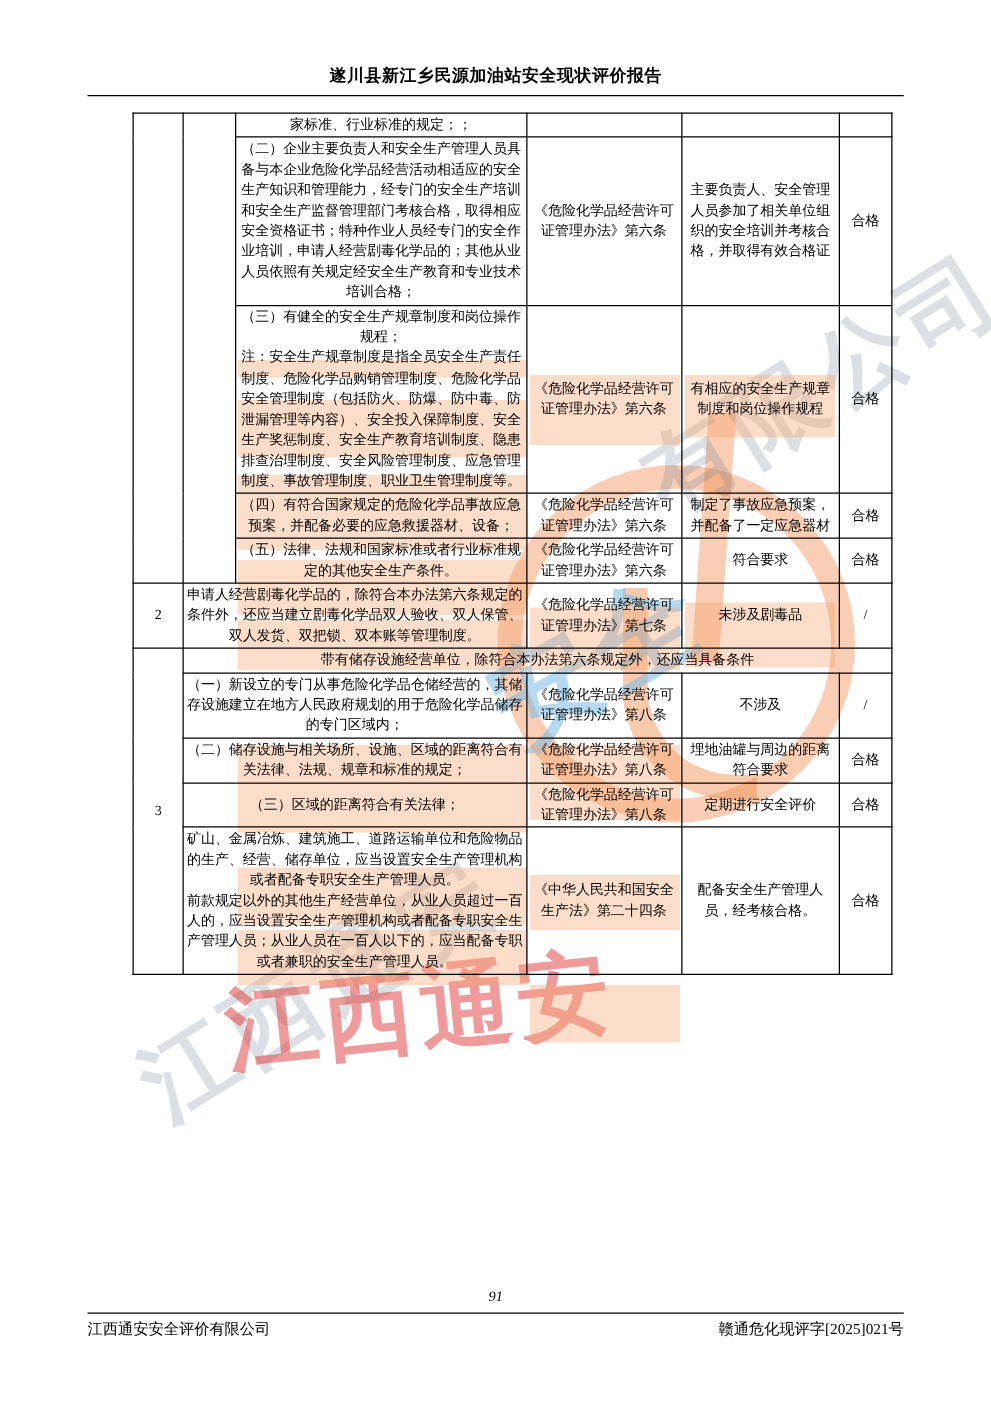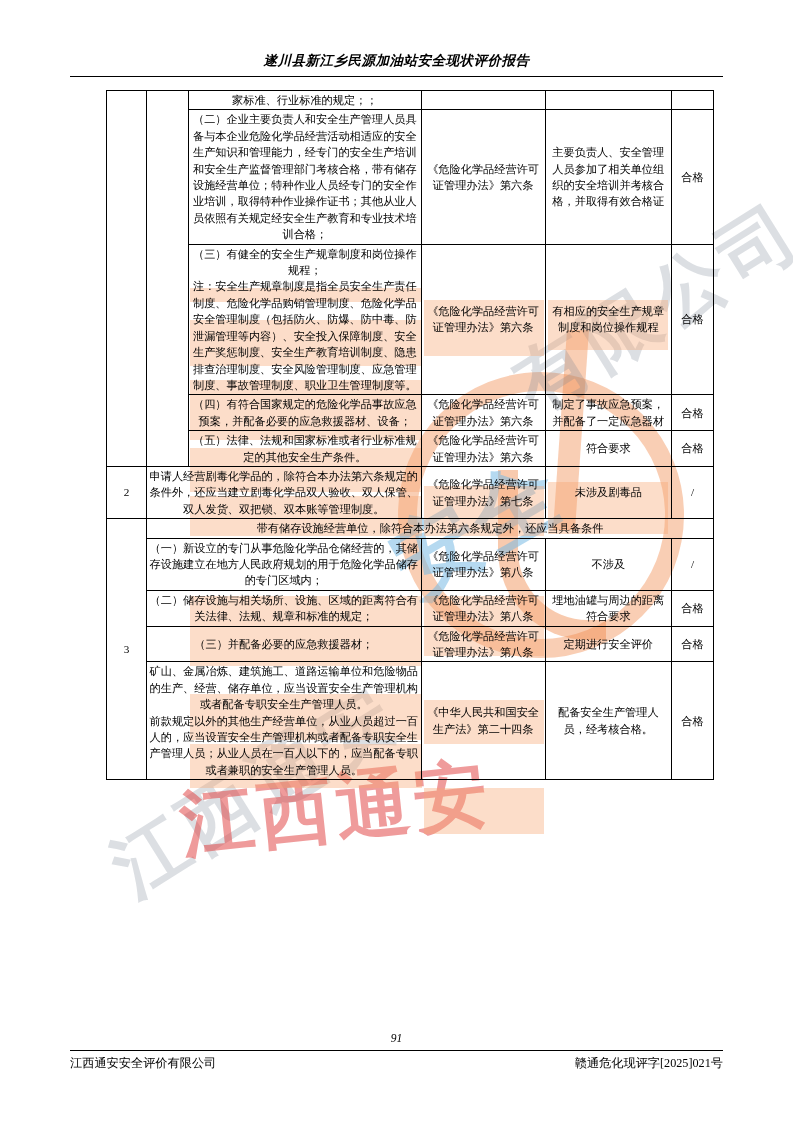--- a/index.html
+++ b/index.html
@@ -92,21 +92,20 @@
   
   .doc-header{
     position:absolute;
     left:70px;top:52px;width:653px;
     z-index:3;
     text-align:center;
     font-size:13.5px;
     font-weight:bold;
     font-family:"Liberation Serif","DejaVu Serif",serif;
     letter-spacing:0.5px;
-    font-style:italic;
   }
   .header-rule{
     position:absolute;
     left:70px;top:76px;width:653px;height:0;
     border-top:1px solid #000;
     z-index:3;
   }
 
   
   .tbl-wrap{
@@ -217,21 +216,21 @@
         <tr>
           <td class="num" rowspan="5"></td>
           <td class="sub" rowspan="5"></td>
           <td class="req">家标准、行业标准的规定；；</td>
           <td class="basis"></td>
           <td class="actual"></td>
           <td class="result"></td>
         </tr>
 
         <tr>
-          <td class="req just">（二）企业主要负责人和安全生产管理人员具备与本企业危险化学品经营活动相适应的安全生产知识和管理能力，经专门的安全生产培训和安全生产监督管理部门考核合格，带有储存设施经营单位；特种作业人员经专门的安全作业培训，取得特种作业操作证书；其他从业人员依照有关规定经安全生产教育和专业技术培训合格；</td>
+          <td class="req just">（二）企业主要负责人和安全生产管理人员具备与本企业危险化学品经营活动相适应的安全生产知识和管理能力，经专门的安全生产培训和安全生产监督管理部门考核合格，取得相应安全资格证书；特种作业人员经专门的安全作业培训，申请人经营剧毒化学品的；其他从业人员依照有关规定经安全生产教育和专业技术培训合格；</td>
           <td class="basis">《危险化学品经营许可证管理办法》第六条</td>
           <td class="actual">主要负责人、安全管理人员参加了相关单位组织的安全培训并考核合格，并取得有效合格证</td>
           <td class="result">合格</td>
         </tr>
 
         <tr>
           <td class="req just" style="white-space: pre-line;">（三）有健全的安全生产规章制度和岗位操作规程；
 注：安全生产规章制度是指全员安全生产责任制度、危险化学品购销管理制度、危险化学品安全管理制度（包括防火、防爆、防中毒、防泄漏管理等内容）、安全投入保障制度、安全生产奖惩制度、安全生产教育培训制度、隐患排查治理制度、安全风险管理制度、应急管理制度、事故管理制度、职业卫生管理制度等。</td>
           <td class="basis">《危险化学品经营许可证管理办法》第六条</td>
           <td class="actual">有相应的安全生产规章制度和岗位操作规程</td>
@@ -273,21 +272,21 @@
         </tr>
 
         <tr>
           <td class="req just" colspan="2">（二）储存设施与相关场所、设施、区域的距离符合有关法律、法规、规章和标准的规定；</td>
           <td class="basis">《危险化学品经营许可证管理办法》第八条</td>
           <td class="actual">埋地油罐与周边的距离符合要求</td>
           <td class="result">合格</td>
         </tr>
 
         <tr>
-          <td class="req" colspan="2">（三）并配备必要的应急救援器材；</td>
+          <td class="req" colspan="2">（三）区域的距离符合有关法律；</td>
           <td class="basis">《危险化学品经营许可证管理办法》第八条</td>
           <td class="actual">定期进行安全评价</td>
           <td class="result">合格</td>
         </tr>
 
         <tr>
           <td class="req just" colspan="2" style="white-space: pre-line;">矿山、金属冶炼、建筑施工、道路运输单位和危险物品的生产、经营、储存单位，应当设置安全生产管理机构或者配备专职安全生产管理人员。
 前款规定以外的其他生产经营单位，从业人员超过一百人的，应当设置安全生产管理机构或者配备专职安全生产管理人员；从业人员在一百人以下的，应当配备专职或者兼职的安全生产管理人员。</td>
           <td class="basis">《中华人民共和国安全生产法》第二十四条</td>
           <td class="actual">配备安全生产管理人员，经考核合格。</td>

